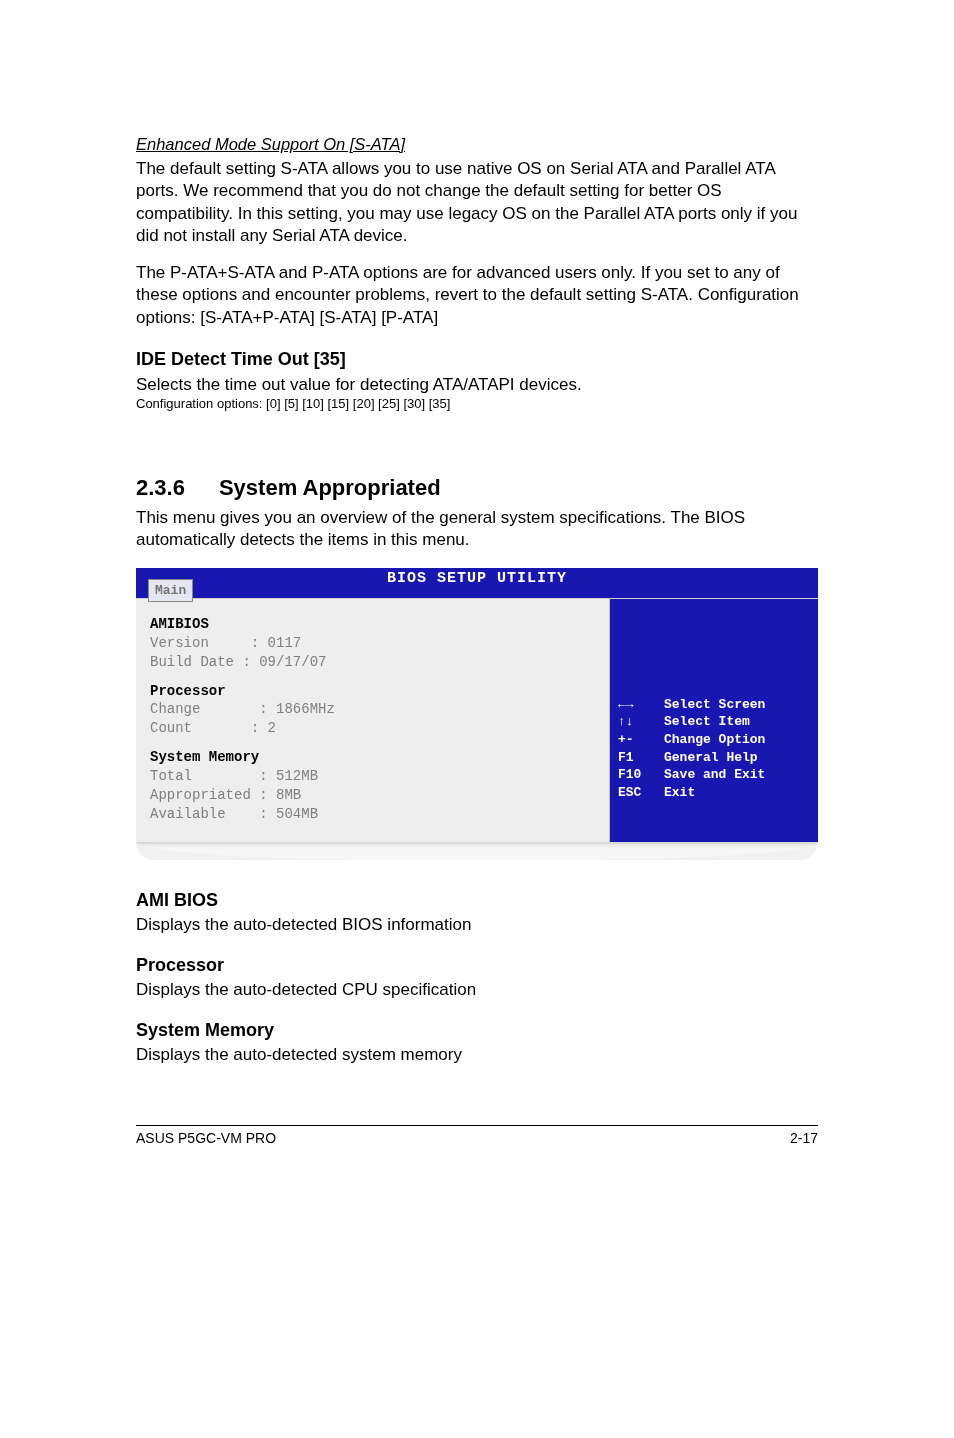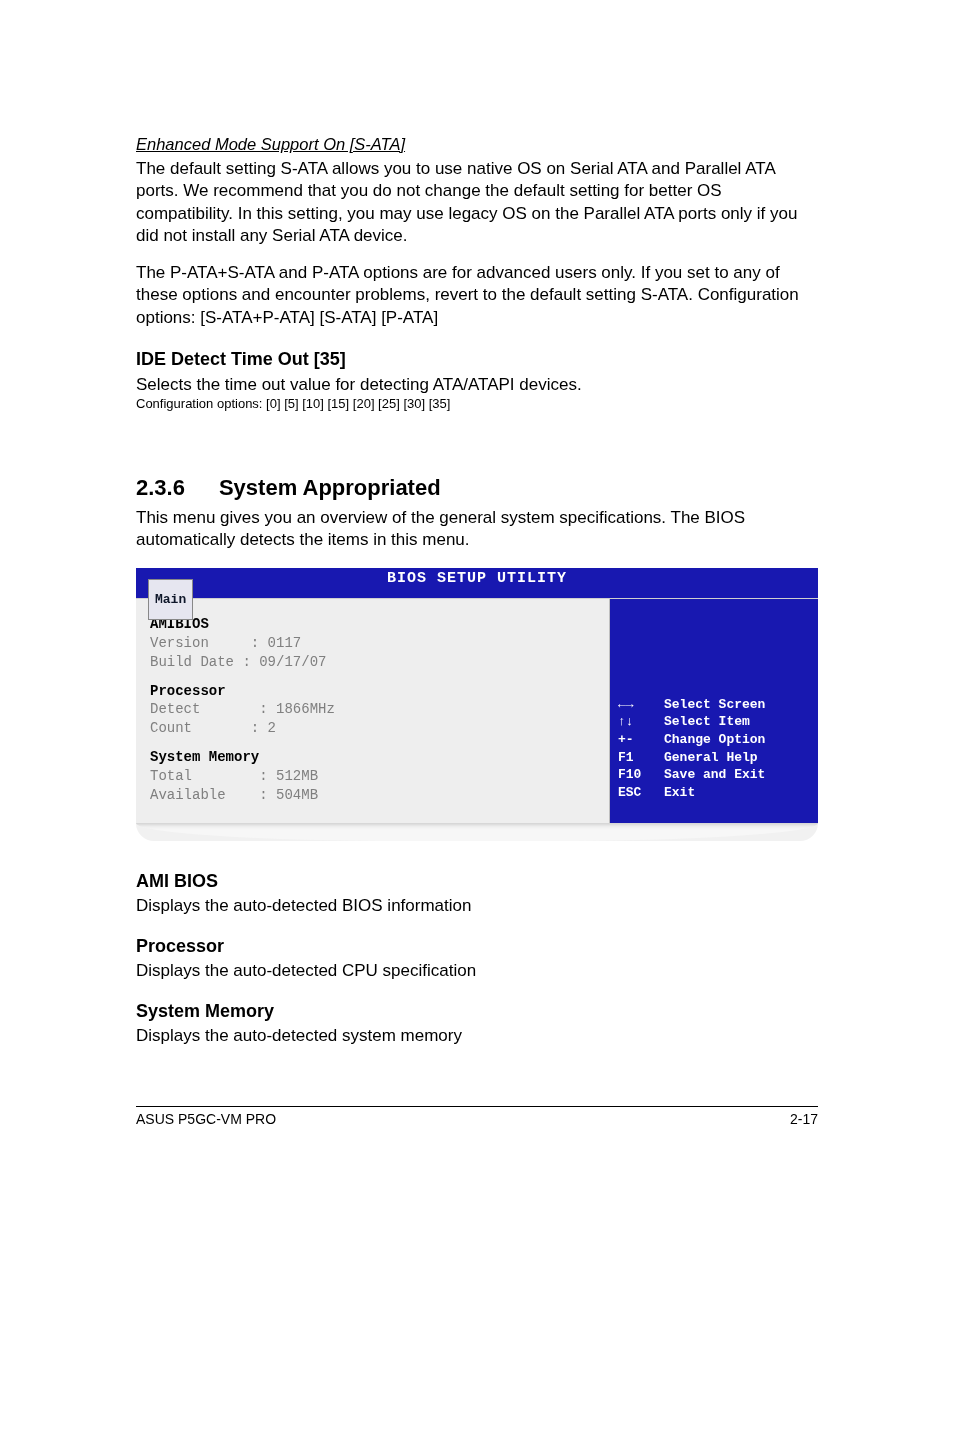--- a/index.html
+++ b/index.html
@@ -54,23 +54,23 @@
     background: #1818b0;
     color: #ffffff;
     height: 30px;
     position: relative;
   }
   .bios-header-tab {
     position: absolute;
     left: 12px;
     top: 11px;
     background: #e6e6f0;
-    color: #0f172a;
-    font-weight: bold;
-    padding: 12px 6px;
+    color: #737373;
+    font-weight: bold;
+    padding: 3px 6px;
     font-size: 13px;
     border: 1px solid #888;
   }
   .bios-header-title {
     position: absolute;
     left: 50%;
     transform: translateX(-50%);
     top: 2px;
     color: #fff;
     font-weight: bold;
@@ -155,25 +155,26 @@
       <span class="bios-header-tab">Main</span>
       <span class="bios-header-title">BIOS SETUP UTILITY</span>
     </div>
     <div class="bios-body">
       <div class="bios-left">
         <div class="bios-row label-strong">AMIBIOS</div>
         <div class="bios-row">Version     : 0117</div>
         <div class="bios-row">Build Date : 09/17/07</div>
         <div style="height:10px;"></div>
         <div class="bios-row label-strong">Processor</div>
-        <div class="bios-row">Detect       : 1866MHz</div>
+        <div class="bios-row">Change       : 1866MHz</div>
         <div class="bios-row">Count       : 2</div>
         <div style="height:10px;"></div>
         <div class="bios-row label-strong">System Memory</div>
         <div class="bios-row">Total        : 512MB</div>
+        <div class="bios-row">Appropriated : 8MB</div>
         <div class="bios-row">Available    : 504MB</div>
       </div>
       <div class="bios-right">
         <div class="help-row">
           <span class="key">←→</span>
           <span>Select Screen</span>
         </div>
         <div class="help-row">
           <span class="key">↑↓</span>
           <span>Select Item</span>

